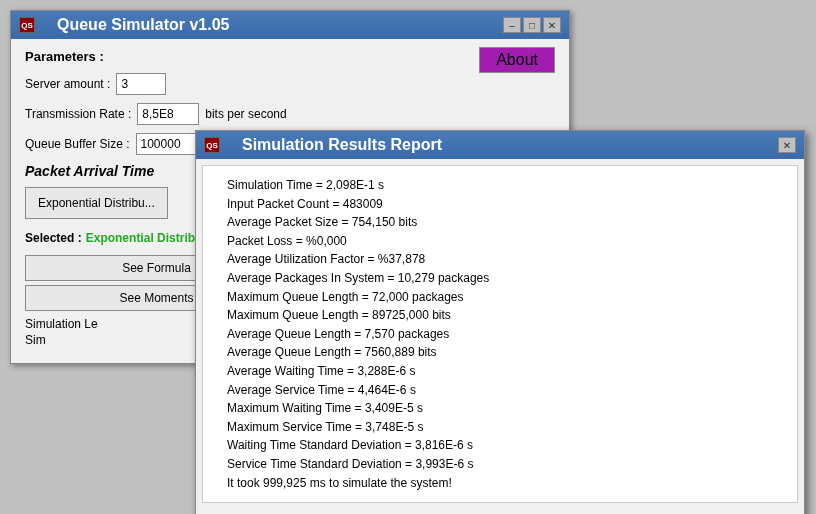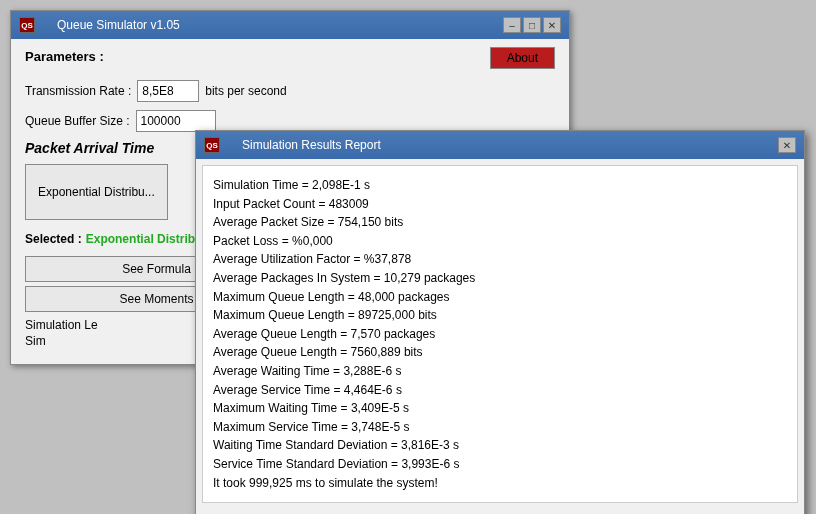--- a/index.html
+++ b/index.html
@@ -47,22 +47,22 @@
       border: 1px solid #666;
       display: flex;
       align-items: center;
       justify-content: center;
       font-size: 8px;
       color: white;
       font-weight: bold;
     }
 
     .title-text {
-      font-size: 12px;
-      font-weight: normal;
+      font-size: 16px;
+      font-weight: bold;
     }
 
     .title-bar-controls {
       display: flex;
       gap: 2px;
     }
 
     .title-btn {
       width: 18px;
       height: 16px;
@@ -86,24 +86,24 @@
 
     .section-title {
       font-weight: bold;
       font-size: 13px;
       margin-bottom: 8px;
     }
 
     .about-btn {
       float: right;
       padding: 3px 16px;
-      background: #b91c1c;
+      background: #a21caf;
       border: 1px solid #888;
       cursor: pointer;
-      font-size: 12px;
+      font-size: 16px;
       margin-top: -2px;
     }
 
     .form-row {
       display: flex;
       align-items: center;
       margin-bottom: 8px;
       gap: 6px;
     }
 
@@ -129,21 +129,21 @@
       font-size: 14px;
       font-weight: bold;
       margin: 8px 0 8px;
       overflow: hidden;
       white-space: nowrap;
     }
 
     .dist-button {
       border: 1px solid #888;
       background: #e8e8e8;
-      padding: 20px 12px;
+      padding: 8px 12px;
       font-size: 12px;
       cursor: pointer;
       margin-bottom: 6px;
     }
 
     .selected-row {
       display: flex;
       align-items: center;
       gap: 4px;
       margin-bottom: 10px;
@@ -190,21 +190,21 @@
       color: white;
       padding: 4px 8px;
       display: flex;
       align-items: center;
       justify-content: space-between;
       height: 28px;
     }
 
     .results-content {
       background: white;
-      padding: 10px 10px;
+      padding: 10px 24px;
       border: 1px solid #ccc;
       margin: 6px;
       min-height: 280px;
     }
 
     .result-line {
       font-size: 12px;
       line-height: 1.55;
       color: #000;
     }
@@ -225,25 +225,29 @@
       <div class="app-icon">QS</div>
       <span class="title-text">Queue Simulator v1.05</span>
     </div>
     <div class="title-bar-controls">
       <div class="title-btn">–</div>
       <div class="title-btn">□</div>
       <div class="title-btn close-btn">✕</div>
     </div>
   </div>
   <div class="main-content">
-    <div style="display:flex; justify-content: space-between; align-items:flex-start; margin-bottom:8px;">
+    <div style="display:flex; justify-content: space-between; align-items:flex-start; margin-bottom:0;">
       <span class="section-title">Parameters :</span>
       <button class="about-btn">About</button>
     </div>
 
+    <div class="form-row">
+      <span class="form-label">Server amount :</span>
+      <input class="form-input input-narrow" type="text" value="3" style="">
+    </div>
 
     <div class="form-row">
       <span class="form-label">Transmission Rate :</span>
       <input class="form-input input-medium" type="text" value="8,5E8" style="">
       <span class="form-label">bits per second</span>
     </div>
 
     <div class="form-row">
       <span class="form-label">Queue Buffer Size :</span>
       <input class="form-input input-wide" type="text" value="100000" style="">
@@ -285,29 +289,29 @@
     <div class="title-btn close-btn">✕</div>
   </div>
 
   <div class="results-content" id="results-lines">
   <div class="result-line">Simulation Time = 2,098E-1 s</div>
       <div class="result-line">Input Packet Count = 483009</div>
       <div class="result-line">Average Packet Size = 754,150 bits</div>
       <div class="result-line">Packet Loss = %0,000</div>
       <div class="result-line">Average Utilization Factor = %37,878</div>
       <div class="result-line">Average Packages In System = 10,279 packages</div>
-      <div class="result-line">Maximum Queue Length = 48,000 packages</div>
+      <div class="result-line">Maximum Queue Length = 72,000 packages</div>
       <div class="result-line">Maximum Queue Length = 89725,000 bits</div>
       <div class="result-line">Average Queue Length = 7,570 packages</div>
       <div class="result-line">Average Queue Length = 7560,889 bits</div>
       <div class="result-line">Average Waiting Time = 3,288E-6 s</div>
       <div class="result-line">Average Service Time = 4,464E-6 s</div>
       <div class="result-line">Maximum Waiting Time = 3,409E-5 s</div>
       <div class="result-line">Maximum Service Time = 3,748E-5 s</div>
-      <div class="result-line">Waiting Time Standard Deviation = 3,816E-3 s</div>
+      <div class="result-line">Waiting Time Standard Deviation = 3,816E-6 s</div>
       <div class="result-line">Service Time Standard Deviation = 3,993E-6 s</div>
       <div class="result-line">It took 999,925 ms to simulate the system!</div>
     </div>
 
   <div class="results-footer">
     
     
     
   </div>
 </div>

